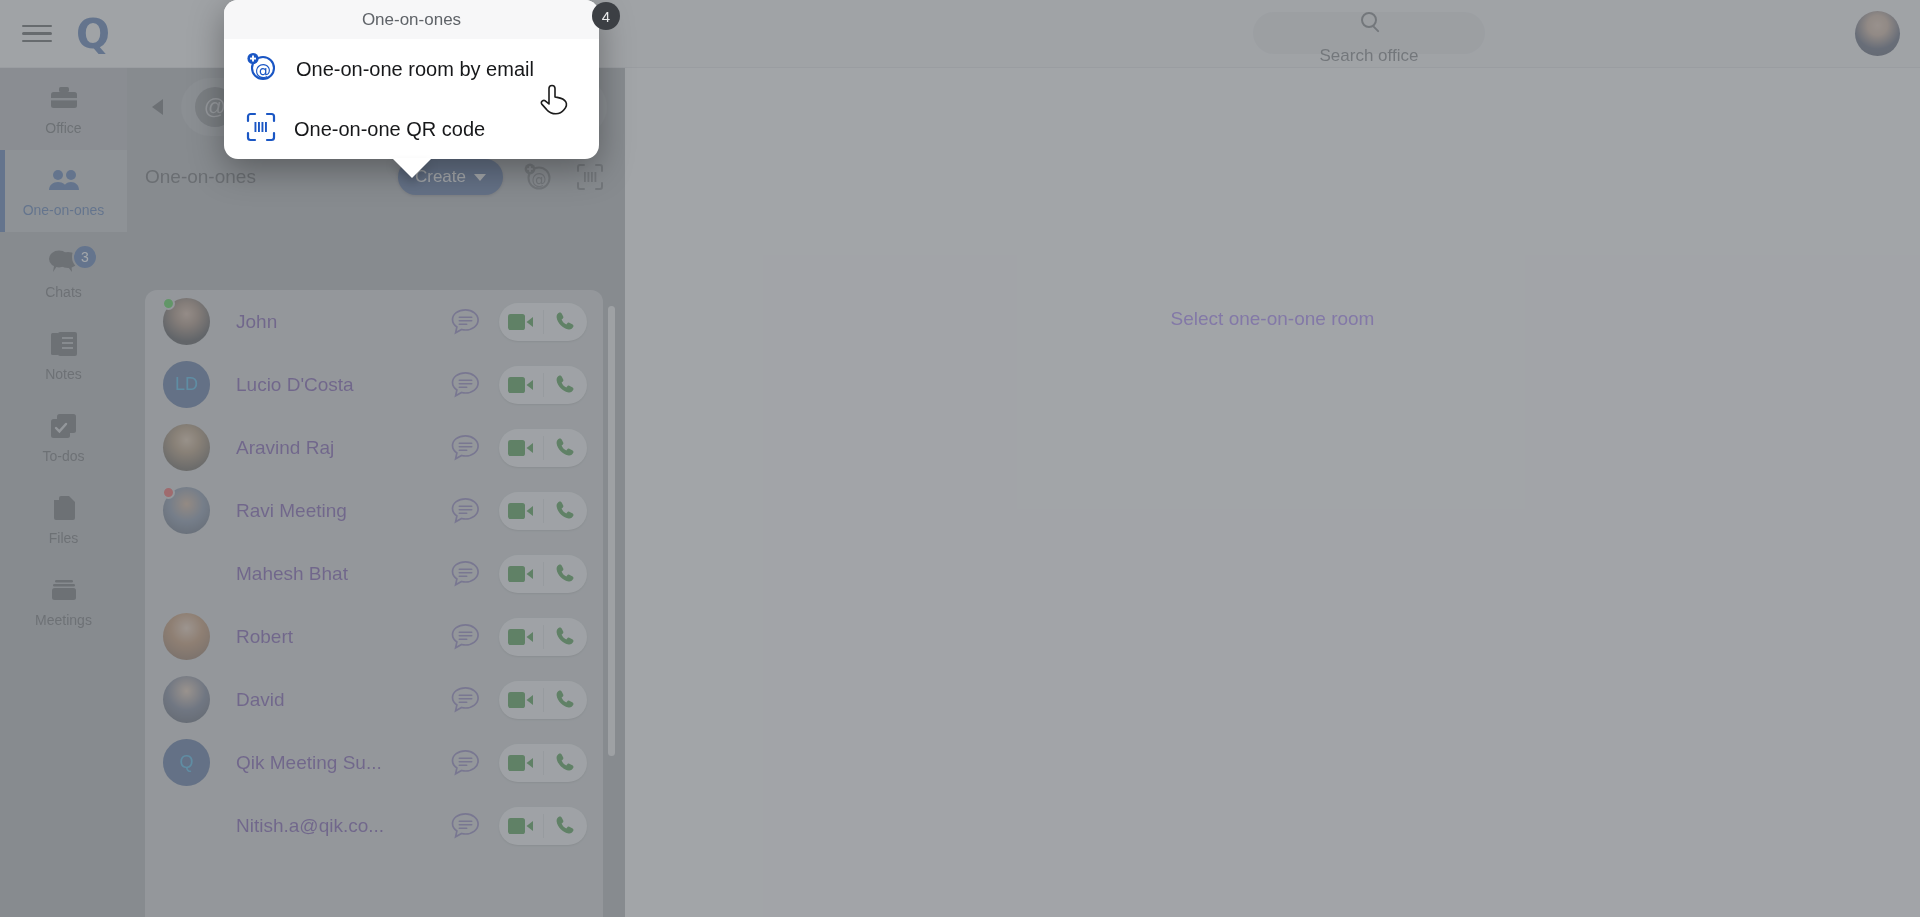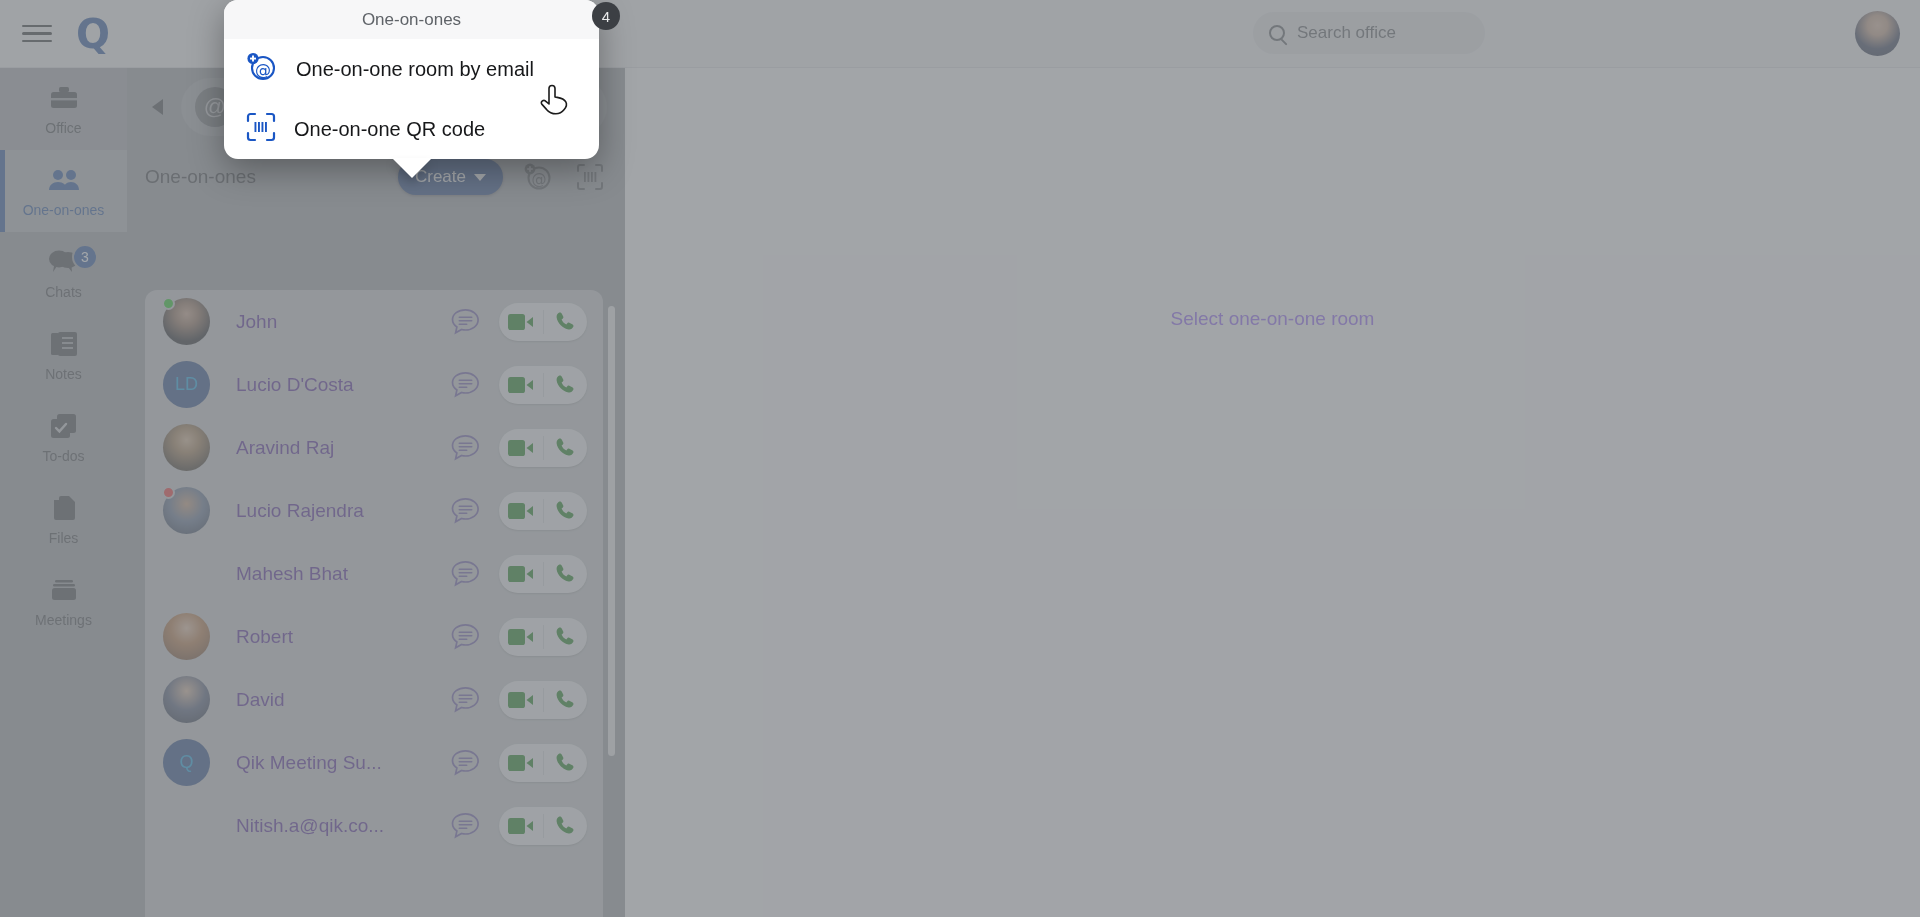--- a/index.html
+++ b/index.html
@@ -63,22 +63,23 @@
 
   .qlogo {
     margin-left:24px; font-size:40px; font-weight:bold;
     color:#1d4e9c; line-height:1; letter-spacing:-1px;
     font-family:"DejaVu Sans", sans-serif;
   }
 
   .searchbox {
     position:absolute; left:1253px; top:12px; width:232px; height:42px;
     background:#e4e5e7; border-radius:21px;
-    display:flex; align-items:center; gap:12px; padding:0 16px;
+    display:flex; align-items:center; gap:18px; padding:0 16px;
     cursor:text;
+    flex-direction:column;
   }
   .searchbox .mag {
     width:16px; height:16px; border:2px solid #55585c; border-radius:50%;
     position:relative; flex:none;
   }
   .searchbox .mag:after {
     content:""; position:absolute; right:-5px; bottom:-4px;
     width:8px; height:2px; background:#55585c; transform:rotate(45deg);
     border-radius:1px;
   }
@@ -473,21 +474,21 @@
               <svg width="20" height="21" viewBox="0 0 20 21">
                 <path d="M4.3 1.6c.9-.5 2 .2 2.4 1l1.5 3c.4.8.1 1.7-.6 2.2l-1 .8c.8 2.2 2.5 4 4.7 4.9l.8-1.1c.5-.7 1.4-1 2.2-.6l3 1.5c.9.4 1.5 1.5 1 2.4-.8 1.6-2.5 3.1-4.6 2.8C8 17.7 2.3 12 1.6 6.2c-.3-2 1.2-3.8 2.7-4.6z" fill="#0f7a0f"></path>
               </svg>
             </div>
           </div>
         </div>
         <div class="row">
           <div class="av" style="background: radial-gradient(circle at 50% 36%, rgb(199, 155, 119) 0%, rgb(92, 111, 142) 45%, rgb(44, 58, 82) 85%); border-radius: 50%;">
             <span class="dot busy"></span>
           </div>
-          <div class="rowname">Lucio Rajendra</div>
+          <div class="rowname">Ravi Meeting</div>
           <div class="chatico">
             <svg width="29" height="27" viewBox="0 0 29 27">
               <path d="M14.5 1.8C7 1.8 1.5 6.2 1.5 11.6c0 3 1.7 5.6 4.4 7.4l-1.3 5.8 6-3.3c1.2.3 2.5.5 3.9.5 7 0 12.6-4.5 12.6-9.9S21.5 1.8 14.5 1.8z" fill="none" stroke="#6857a8" stroke-width="1.7"></path>
               <rect x="7.5" y="8.5" width="14" height="1.6" rx=".8" fill="#6857a8"></rect>
               <rect x="7.5" y="12" width="14" height="1.6" rx=".8" fill="#6857a8"></rect>
               <rect x="7.5" y="15.5" width="9" height="1.6" rx=".8" fill="#6857a8"></rect>
             </svg>
           </div>
           <div class="callgroup">
             <div class="half">

